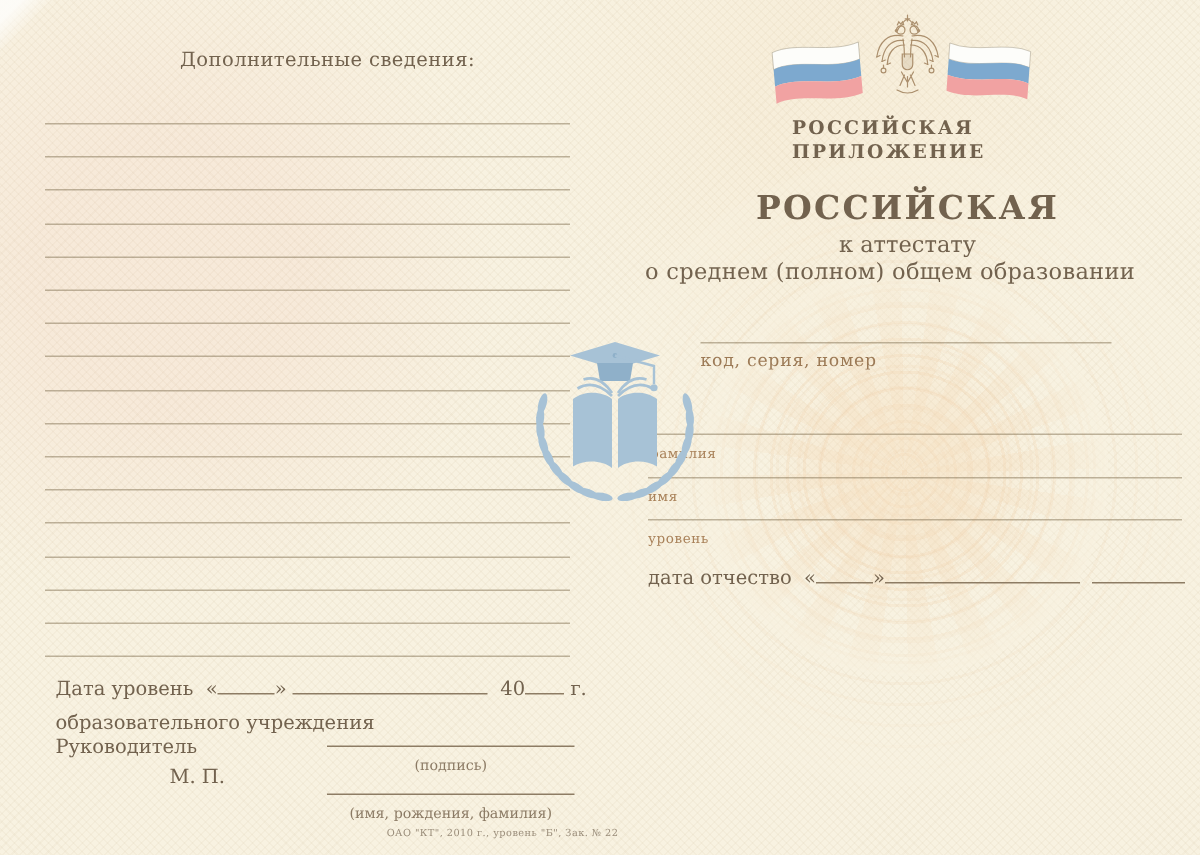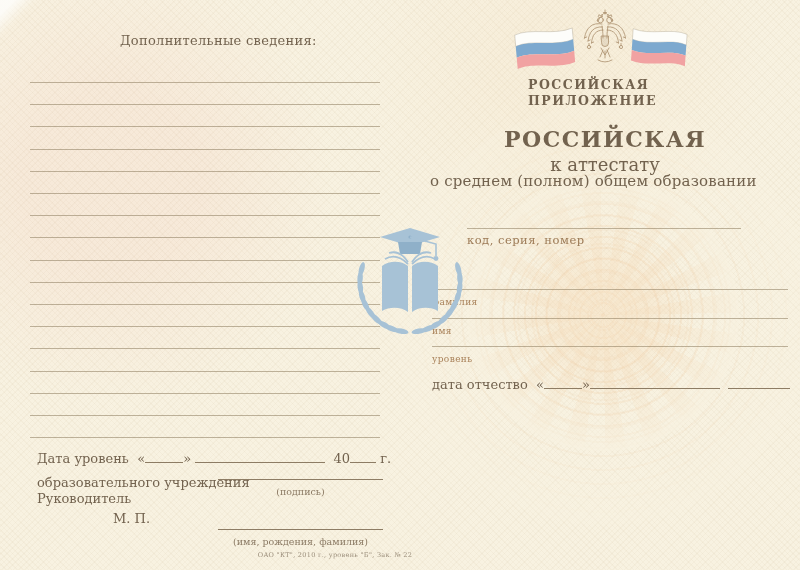--- a/index.html
+++ b/index.html
@@ -41,41 +41,41 @@
   .abs{position:absolute}
   
   #rules{position:absolute;left:30px;top:82px;width:350px;height:362px;z-index:2}
   .rule{position:absolute;left:0;width:100%;height:0;border-top:1px solid var(--line)}
   
   .h-left{left:120px;top:33px;font-size:13px;font-weight:normal;letter-spacing:.3px;z-index:3}
   .country{left:528px;top:77px;width:210px;font-weight:bold;
            font-size:12.5px;line-height:15.5px;letter-spacing:1.5px;z-index:3}
   .doc-title{left:430px;top:126px;width:350px;text-align:center;font-weight:bold;
              font-size:22px;letter-spacing:1.5px;z-index:3}
-  .doc-sub1{left:430px;top:154px;width:350px;text-align:center;font-size:18px;z-index:3}
+  .doc-sub1{left:430px;top:154px;width:350px;text-align:center;font-size:15px;z-index:3}
   .doc-sub2{left:430px;top:172px;width:350px;text-align:left;font-size:15px;letter-spacing:.2px;z-index:3}
   
   .field{position:absolute;border-top:1px solid var(--line);text-align:left;z-index:2}
   .field .cap{font-size:9px;color:var(--label);letter-spacing:.4px}
   .field.code{left:467px;top:228px;width:274px}
   .field.code .cap{font-size:11.5px;color:#9c7a56;letter-spacing:.5px}
   .f1{left:432px;top:289px;width:356px}
   .f2{left:432px;top:318px;width:356px}
   .f3{left:432px;top:346px;width:356px}
   
   .row{position:absolute;font-size:13px;white-space:nowrap;z-index:3}
   .blank{display:inline-block;border-bottom:1px solid #8d7c64;height:12px;vertical-align:baseline}
   .w38{width:38px}.w26{width:26px}.w130{width:130px}.w62{width:62px}
   .birth{left:432px;top:376px}
   .issue{left:37px;top:450px}
   .ruk{left:37px;top:475px;font-size:13px;line-height:15.5px;z-index:3}
   .mp{left:113px;top:511px;font-size:13px;z-index:3}
   .sigline{position:absolute;left:218px;width:165px;border-top:1px solid #8d7c64;text-align:center;z-index:3}
   .sigline .cap{font-size:9.5px;color:#8b7a64}
-  .sig1{top:479px}.sig2{top:529px}
+  .sig1{top:497px}.sig2{top:529px}
   .imprint{left:205px;top:551px;width:260px;text-align:center;font-size:6.5px;
            color:#9a8d7a;letter-spacing:.3px;z-index:3}
   
   .flag{position:absolute;z-index:3}
   .flag.left{left:514px;top:26px;transform:rotate(-5deg)}
   .flag.right{left:630px;top:26px;transform:rotate(4deg)}
   .eagle{position:absolute;left:582px;top:8px;z-index:3}
   .watermark{position:absolute;left:352px;top:222px;z-index:4}
 </style>
 </head>

